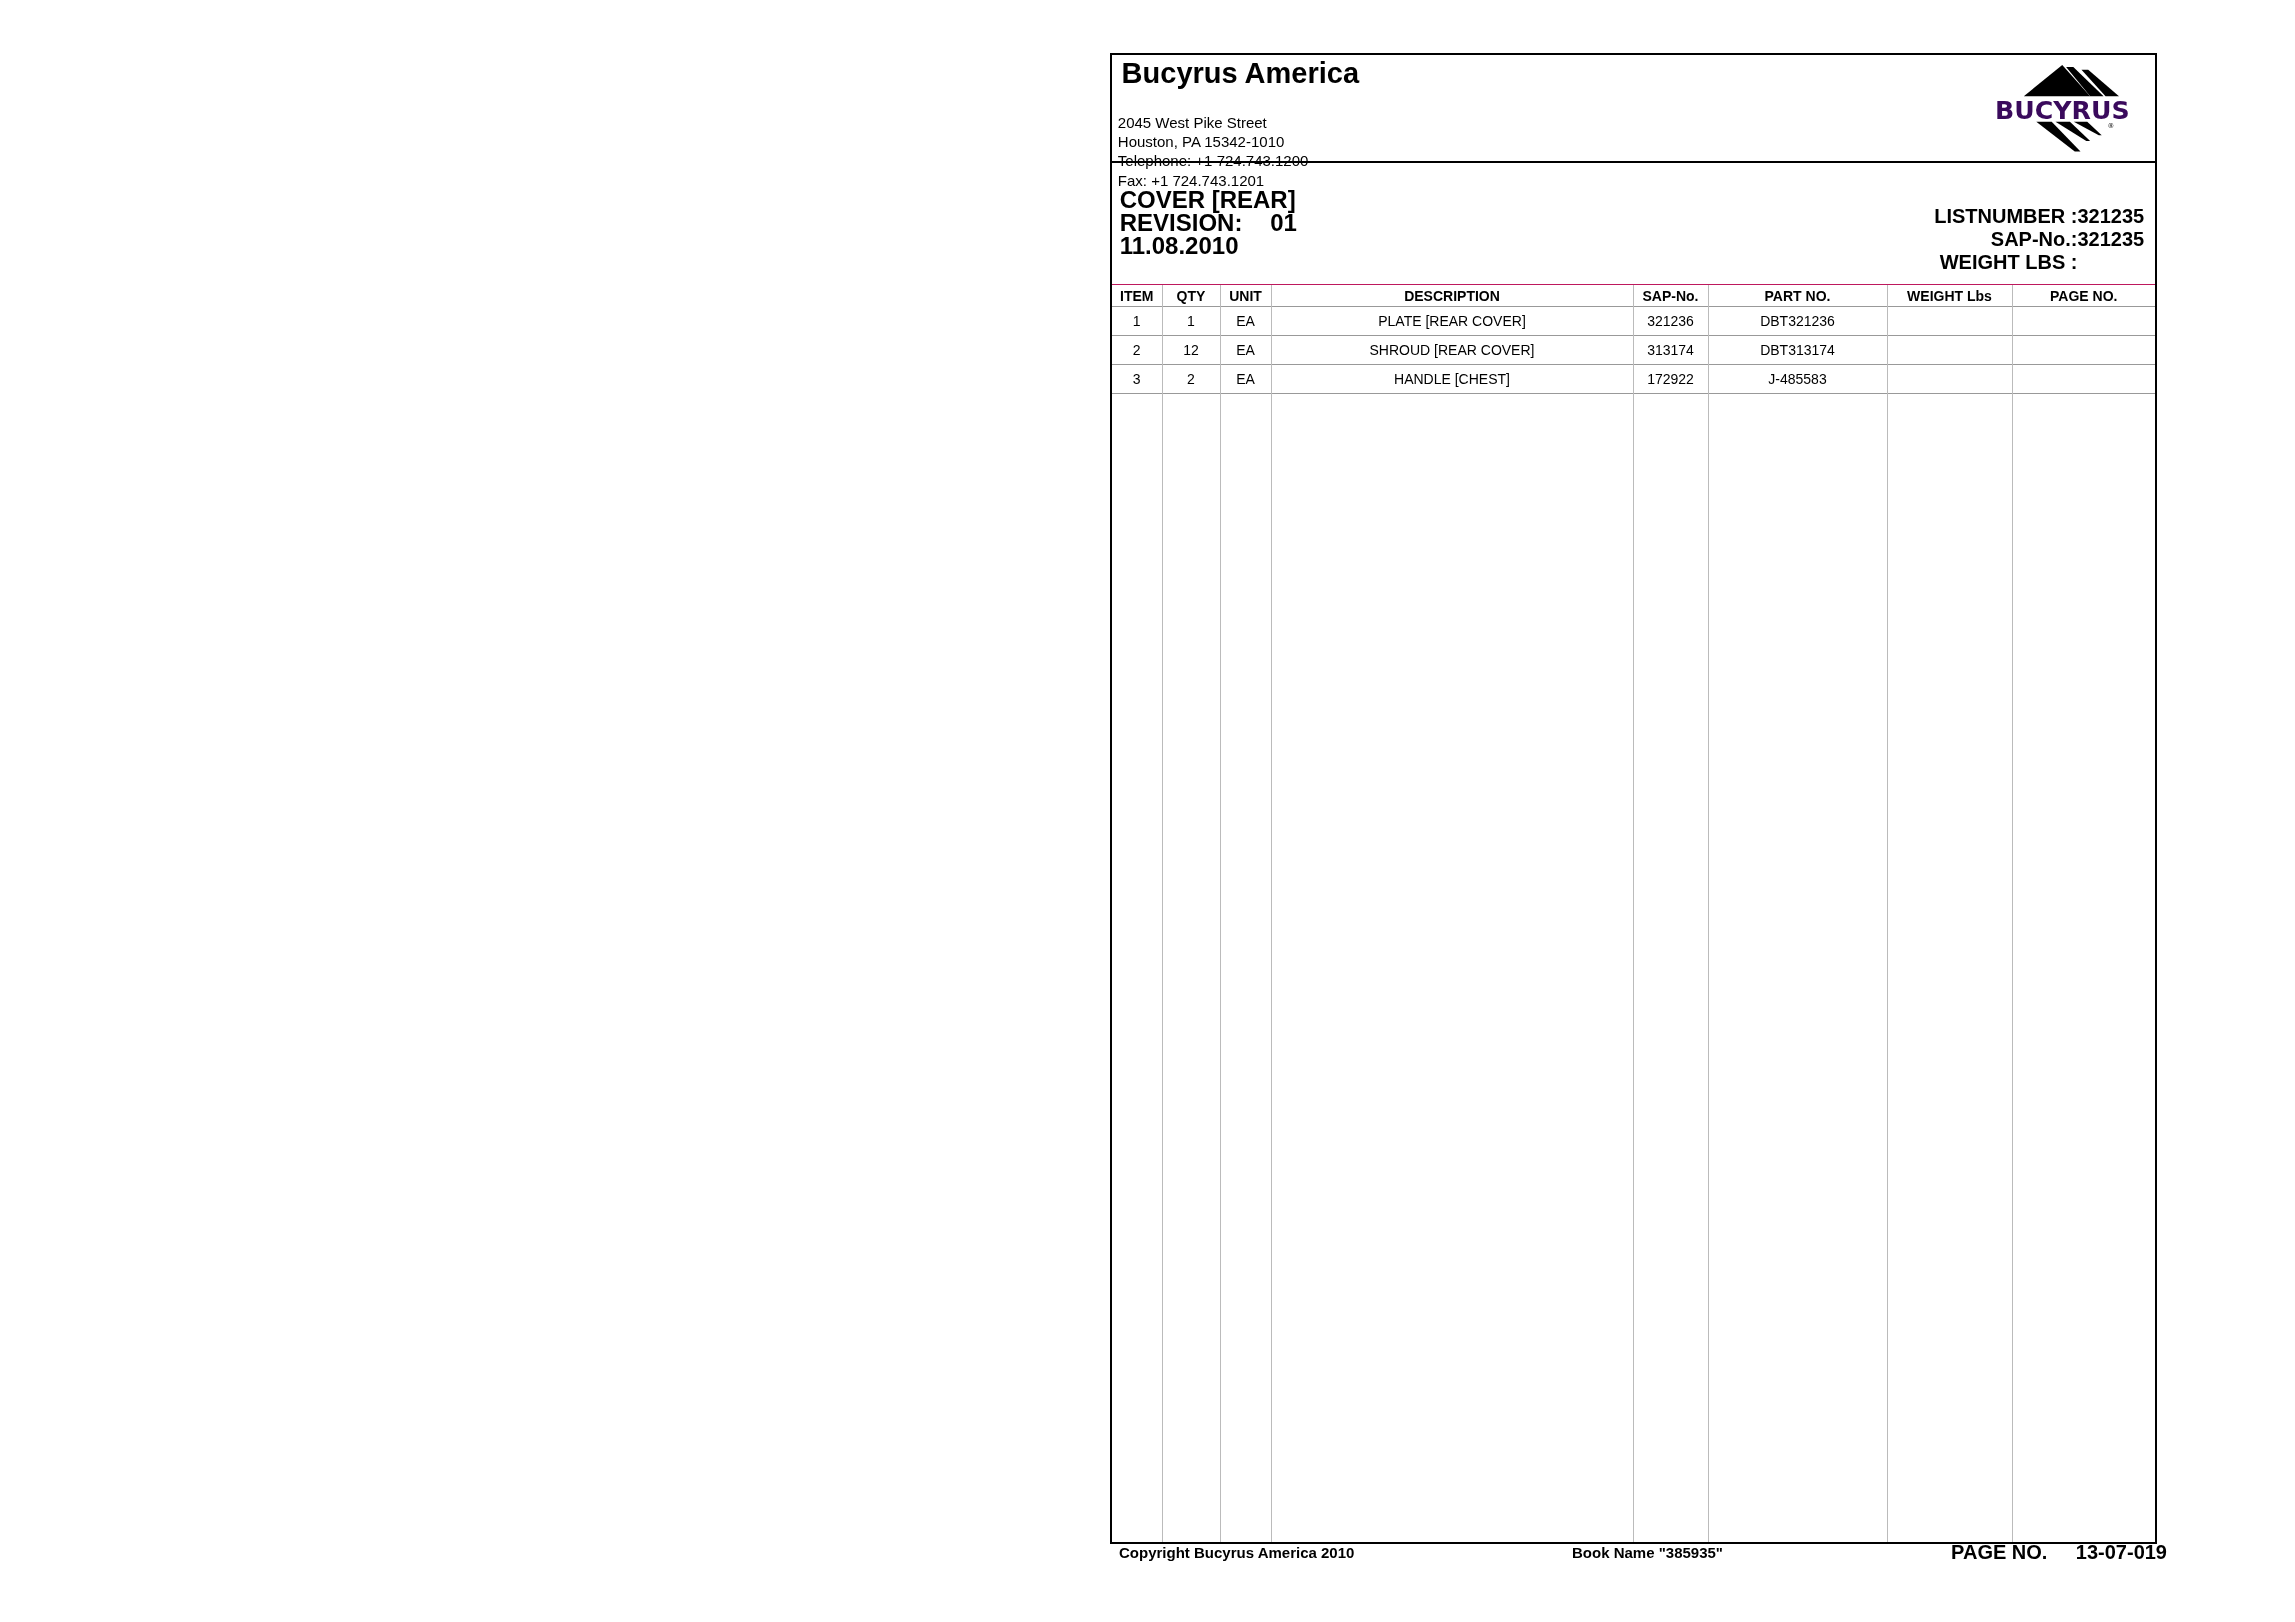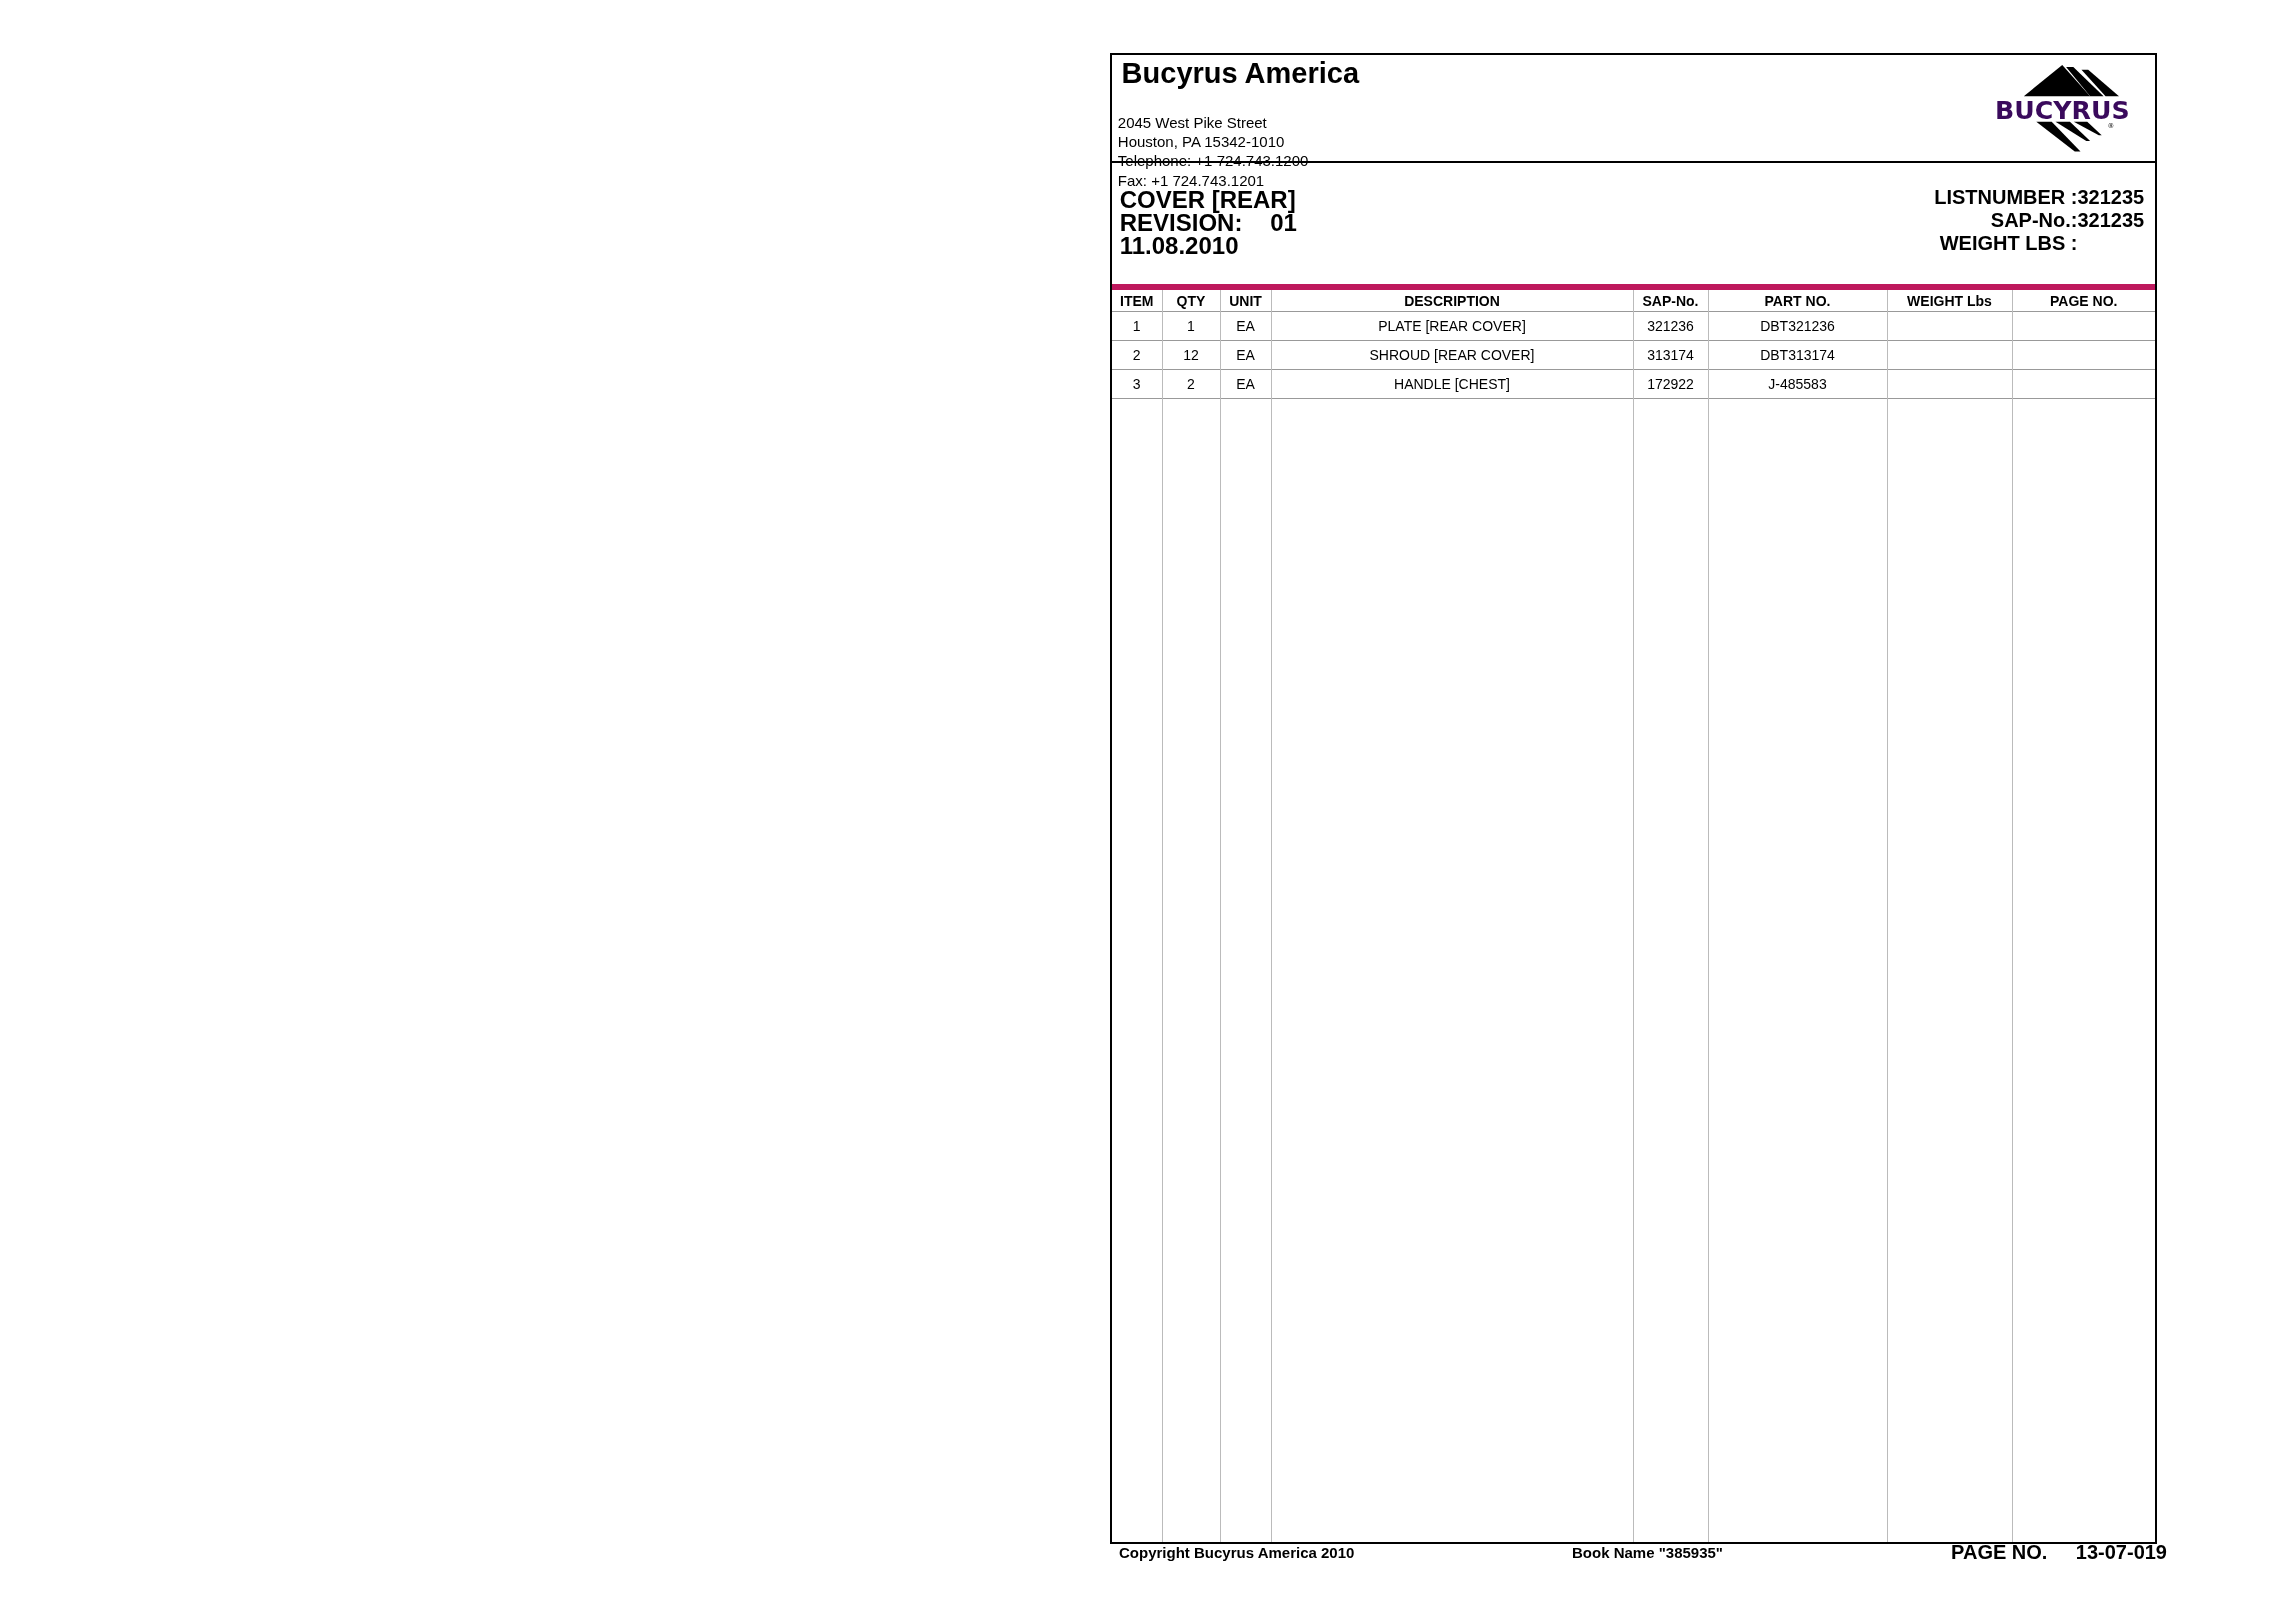--- a/index.html
+++ b/index.html
@@ -6,29 +6,29 @@
   body { width:2295px; height:1623px; position:relative; overflow:hidden;
          font-family:"Liberation Sans", sans-serif; color:#000; }
   .frame { position:absolute; left:1110px; top:53px; width:1043px; height:1487px;
            border:2.9px solid #000; box-sizing:content-box; }
   .hdr { position:absolute; left:0; top:0; width:100%; height:106px;
          border-bottom:2.9px solid #000; }
   .company { position:absolute; left:9.6px; top:1.9px; font-weight:bold; font-size:29px; }
   .addr { position:absolute; left:5.8px; font-weight:normal; font-size:15px; line-height:19px;margin-top:28px; }
   .logo { position:absolute; right:24px; top:9.6px; width:137px; height:89px; }
   .meta-left { position:absolute; left:7.7px; top:133px; font-weight:bold; font-size:24px; line-height:23px; }
-  .meta-right { position:absolute; right:13.5px; top:131px; font-weight:bold; font-size:20px; line-height:23px; }
+  .meta-right { position:absolute; right:13.5px; top:150px; font-weight:bold; font-size:20px; line-height:23px; }
   .meta-right .row { display:flex; justify-content:flex-end; }
   .meta-right .lbl { text-align:right; }
   .meta-right .val { width:64px; text-align:right; }
   table.parts { position:absolute; left:0; top:229px; width:1043px; border-collapse:collapse;
                 table-layout:fixed; }
   table.parts th, table.parts td { border-left:1px solid #bbb; border-top:1px solid #999;
                 font-size:14px; padding:0 3.9px; height:28px; white-space:nowrap; overflow:hidden; }
-  table.parts th { font-weight:bold; height:21px; text-align:center; border-top:6px solid #be185d; }
+  table.parts th { font-weight:bold; height:21px; text-align:center; border-top:1px solid #be185d; }
   table.parts tr > :first-child { border-left:none; }
   table.parts td.c { text-align:center; }
   table.parts td.l { text-align:center; }
   .vlines { position:absolute; left:0; top:0; width:100%; height:100%; pointer-events:none; }
   .vline { position:absolute; top:229px; bottom:0; width:1px; background:#bbb; }
   .footer { position:absolute; top:1544px; font-weight:bold; font-size:15px; }
   .pageno { position:absolute; top:1541px; right:128px; font-weight:bold; font-size:20px; }
 </style>
 </head>
 <body>

